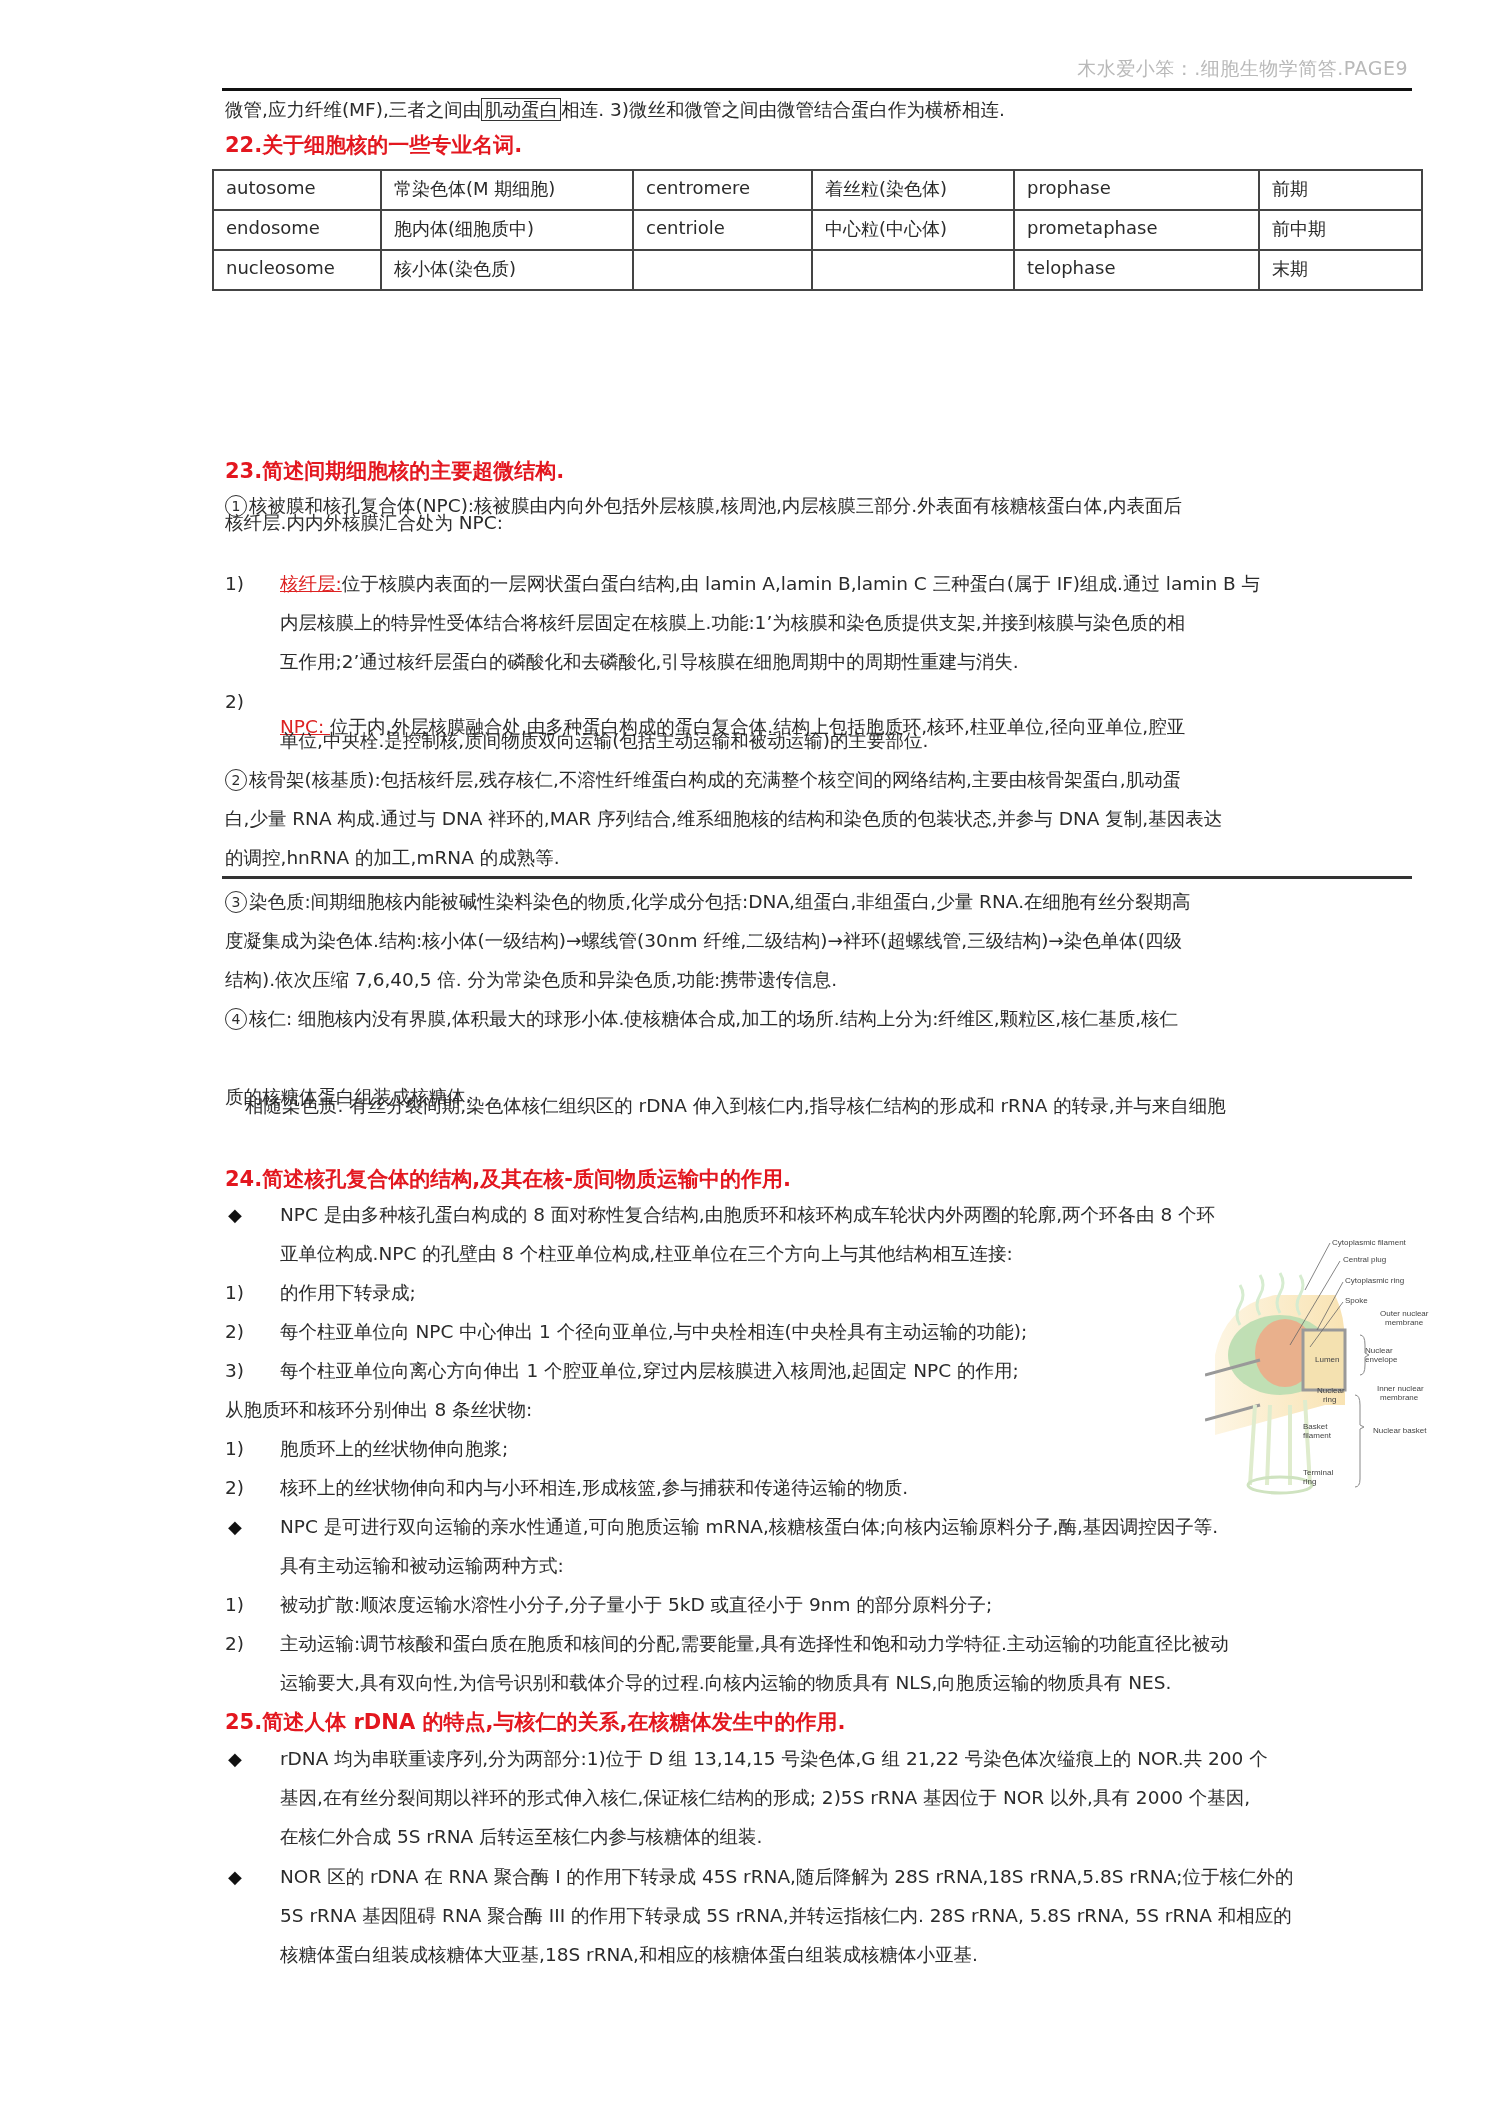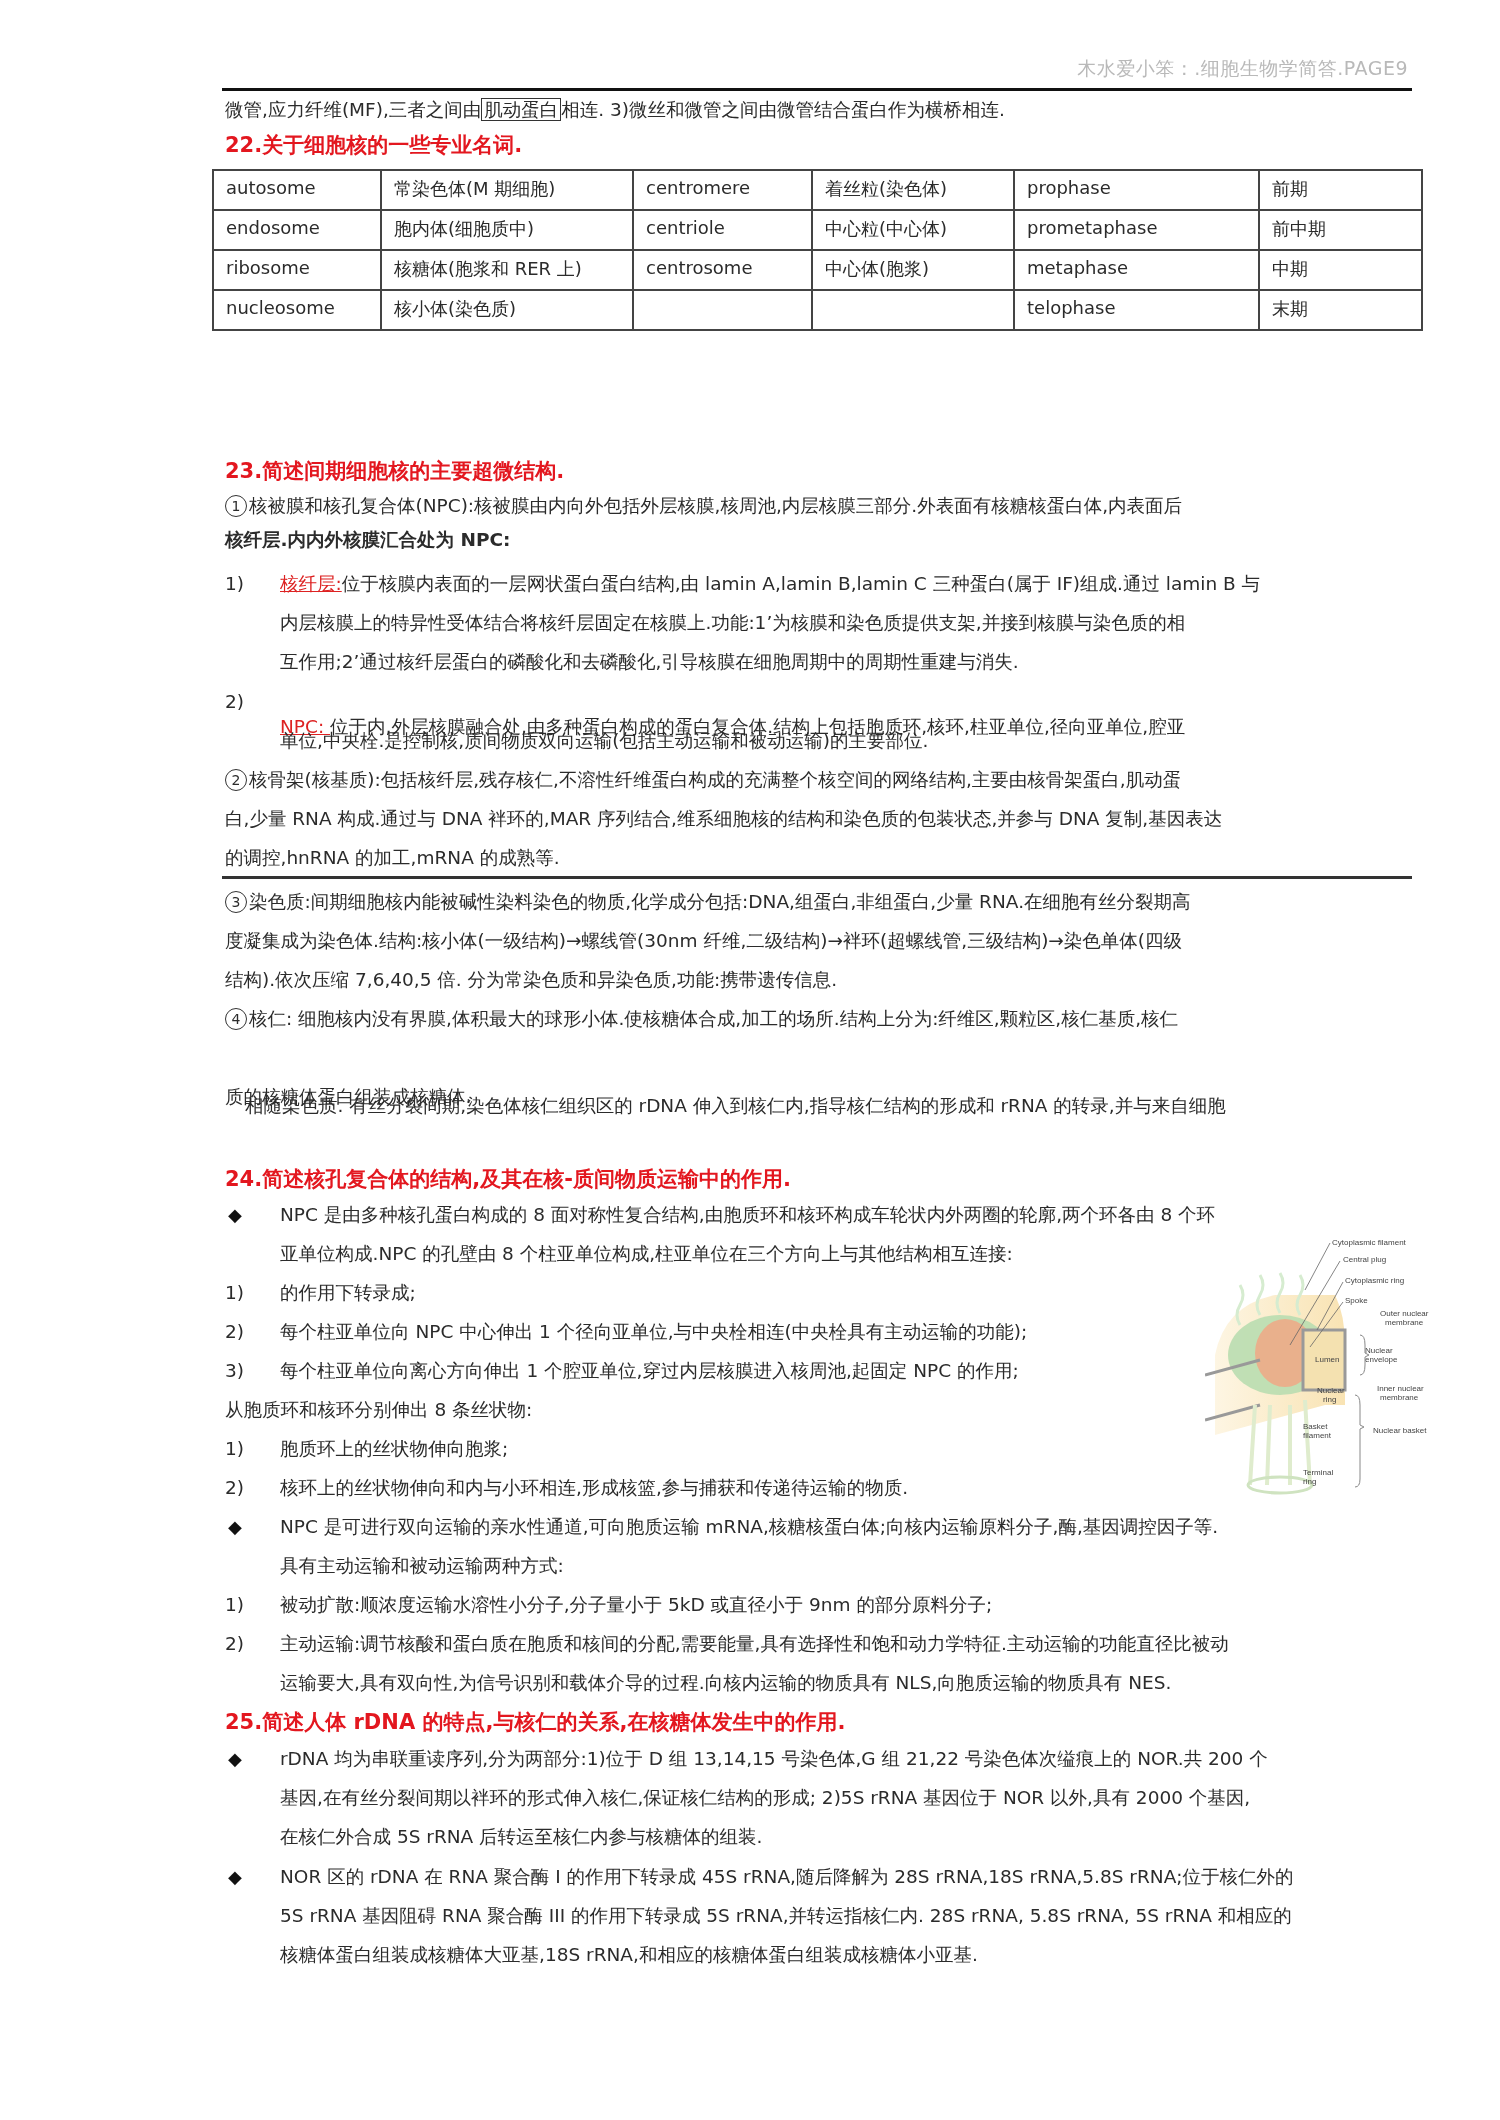--- a/index.html
+++ b/index.html
@@ -45,41 +45,33 @@
   </tr>
   <tr>
     <td>endosome</td>
     <td>胞内体(细胞质中)</td>
     <td>centriole</td>
     <td>中心粒(中心体)</td>
     <td>prometaphase</td>
     <td>前中期</td>
   </tr>
   <tr>
-    <td>ribosome</td>
-    <td>核糖体(胞浆和 RER 上)</td>
-    <td>centrosome</td>
-    <td>中心体(胞浆)</td>
-    <td>metaphase</td>
-    <td>中期</td>
-  </tr>
-  <tr>
     <td>nucleosome</td>
     <td>核小体(染色质)</td>
     <td></td>
     <td></td>
     <td>telophase</td>
     <td>末期</td>
   </tr>
 </tbody>
   </table>
 
 <div class="heading" style="top:457px;">23.简述间期细胞核的主要超微结构.</div>
 <div class="line" style="top:494px;"><span class="circle">1</span><span>核被膜和核孔复合体(NPC):核被膜由内向外包括外层核膜,核周池,内层核膜三部分.外表面有核糖核蛋白体,内表面后</span></div>
-<div class="line" style="top:528px;font-weight:bold;">核纤层.内内外核膜汇合处为 NPC:</div>
+<div class="line" style="top:511px;">核纤层.内内外核膜汇合处为 NPC:</div>
 
 <div class="num" style="top:572px;">1)</div>
 <div class="line indent" style="top:572px;"><span class="red-u">核纤层:</span><span>位于核膜内表面的一层网状蛋白蛋白结构,由 lamin A,lamin B,lamin C 三种蛋白(属于 IF)组成.通过 lamin B 与</span></div>
 <div class="line indent" style="top:611px;">内层核膜上的特异性受体结合将核纤层固定在核膜上.功能:1’为核膜和染色质提供支架,并接到核膜与染色质的相</div>
 <div class="line indent" style="top:650px;">互作用;2’通过核纤层蛋白的磷酸化和去磷酸化,引导核膜在细胞周期中的周期性重建与消失.</div>
 
 <div class="num" style="top:690px;">2)</div>
 <div class="line indent" style="top:690px;margin-top:25px;"><span class="red-u">NPC: </span><span>位于内,外层核膜融合处,由多种蛋白构成的蛋白复合体.结构上包括胞质环,核环,柱亚单位,径向亚单位,腔亚</span></div>
 <div class="line indent" style="top:729px;">单位,中央栓.是控制核,质间物质双向运输(包括主动运输和被动运输)的主要部位.</div>
 

